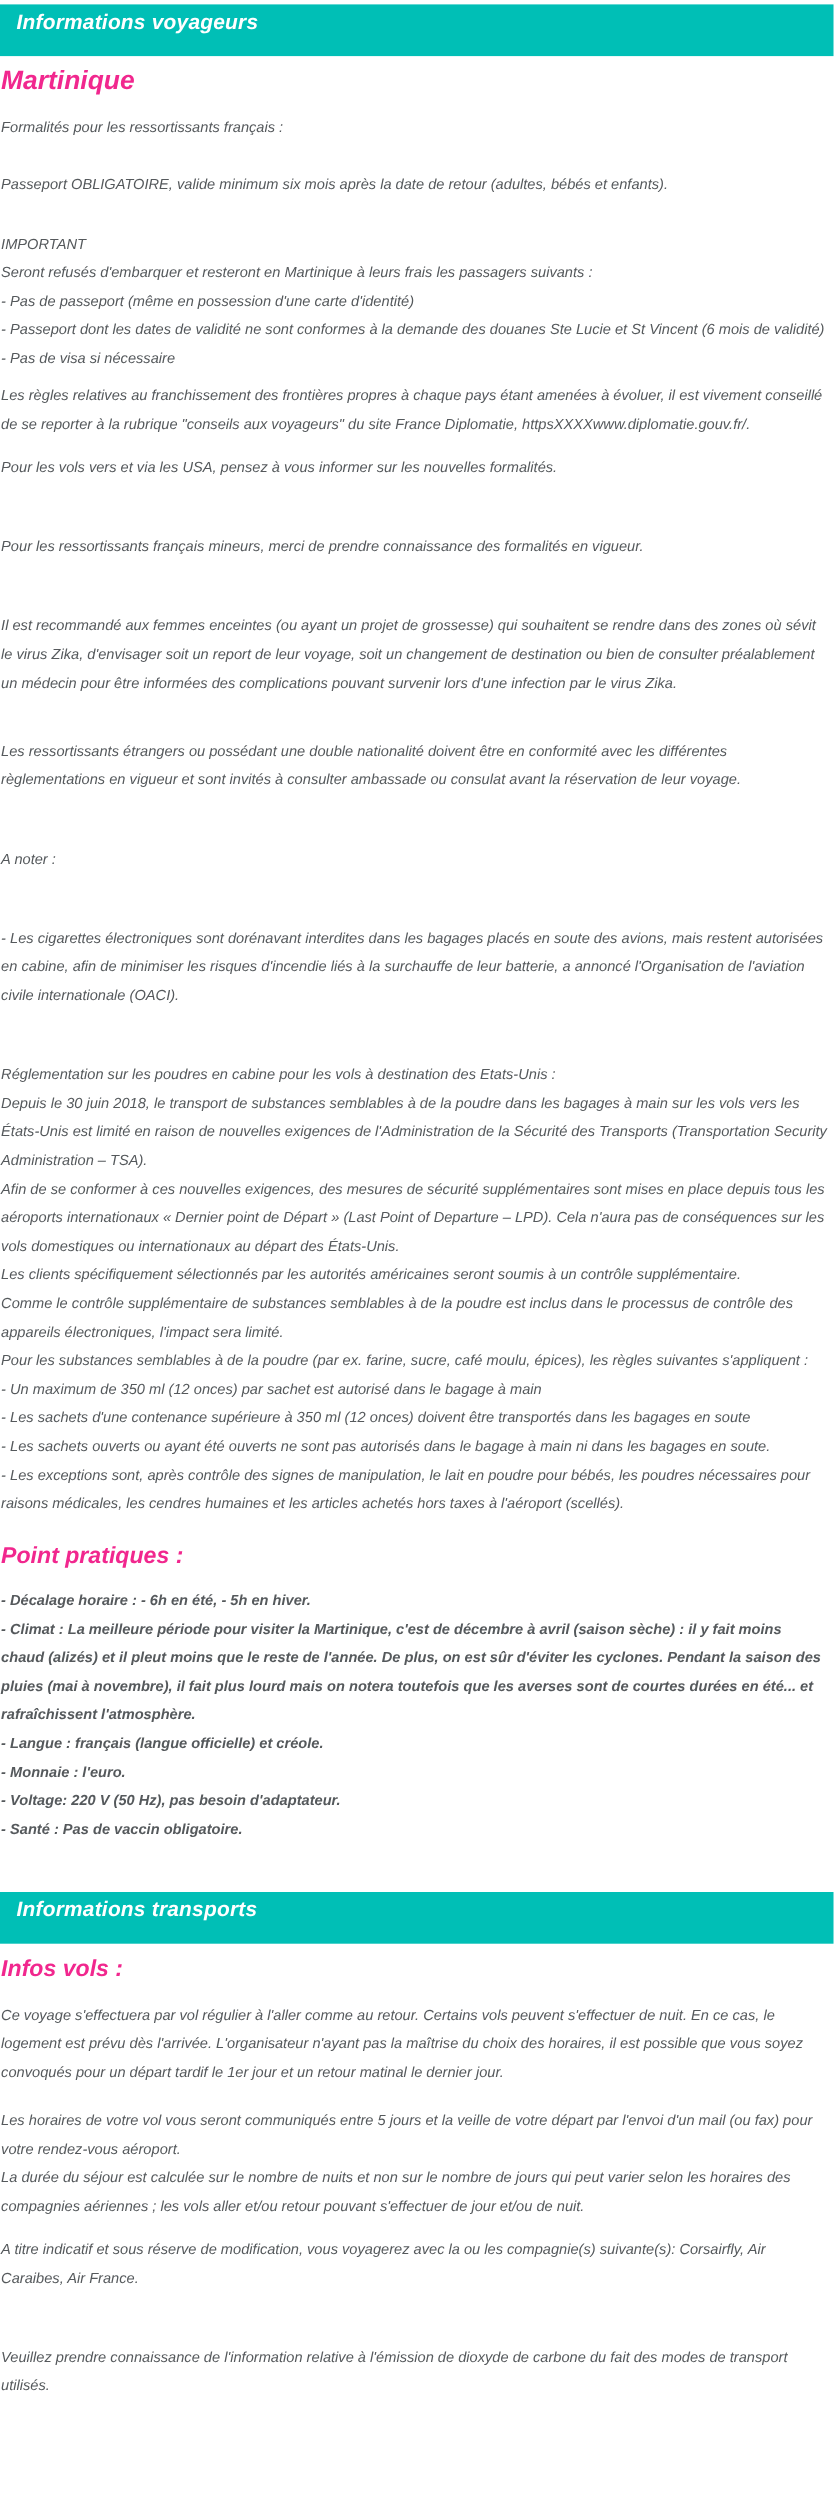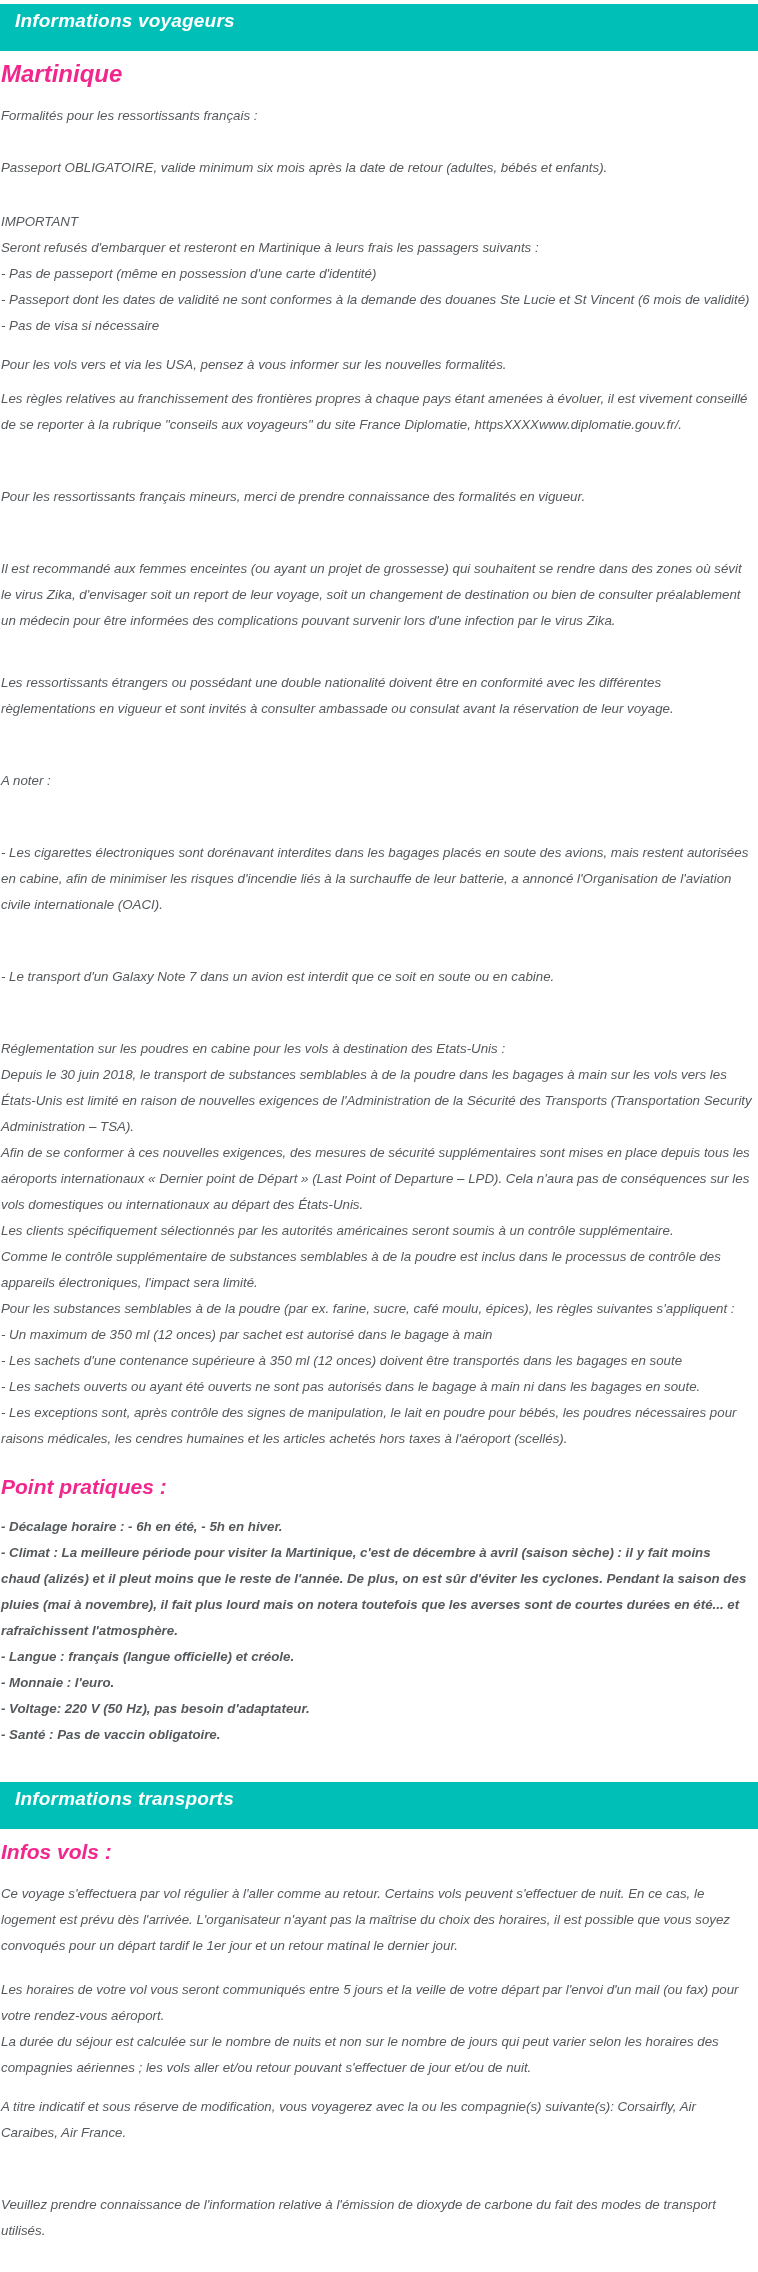--- a/index.html
+++ b/index.html
@@ -45,21 +45,21 @@
     white-space: pre-line;
     margin: 0 6px 0 1px;
   }
   .mt8  { margin-top: 8px; }
   .mt12 { margin-top: 12px; font-weight: bold; }
   .mt13 { margin-top: 13px; }
   .mt14 { margin-top: 14px; }
   .mt18 { margin-top: 18px; }
   .mt26 { margin-top: 26px; }
   .mt30 { margin-top: 28px; }
-  .mt34 { margin-top: 34px; }
+  .mt34 { margin-top: 44px; }
   .mt36 { margin-top: 36px; }
   .mt46 { margin-top: 46px; }
 </style>
 </head>
 <body>
 
 <div class="page">
 
   <div class="bar">
     <span>Informations voyageurs</span>
@@ -67,28 +67,27 @@
 
   <h1 class="dest-title">Martinique</h1>
 
   <p class="para mt14">Formalités pour les ressortissants français :</p>
   <p class="para mt26">Passeport OBLIGATOIRE, valide minimum six mois après la date de retour (adultes, bébés et enfants).</p>
   <p class="para mt30">IMPORTANT
 Seront refusés d'embarquer et resteront en Martinique à leurs frais les passagers suivants :
 - Pas de passeport (même en possession d'une carte d'identité)
 - Passeport dont les dates de validité ne sont conformes à la demande des douanes Ste Lucie et St Vincent (6 mois de validité)
 - Pas de visa si nécessaire</p>
+  <p class="para mt8">Les règles relatives au franchissement des frontières propres à chaque pays étant amenées à évoluer, il est vivement conseillé de se reporter à la rubrique "conseils aux voyageurs" du site France Diplomatie, httpsXXXXwww.diplomatie.gouv.fr/.</p>
   <p class="para mt13">Pour les vols vers et via les USA, pensez à vous informer sur les nouvelles formalités.</p>
-  <p class="para mt8">Les règles relatives au franchissement des frontières propres à chaque pays étant amenées à évoluer, il est vivement conseillé de se reporter à la rubrique "conseils aux voyageurs" du site France Diplomatie, httpsXXXXwww.diplomatie.gouv.fr/.</p>
   <p class="para mt46">Pour les ressortissants français mineurs, merci de prendre connaissance des formalités en vigueur.</p>
   <p class="para mt46">Il est recommandé aux femmes enceintes (ou ayant un projet de grossesse) qui souhaitent se rendre dans des zones où sévit le virus Zika, d'envisager soit un report de leur voyage, soit un changement de destination ou bien de consulter préalablement un médecin pour être informées des complications pouvant survenir lors d'une infection par le virus Zika.</p>
   <p class="para mt36">Les ressortissants étrangers ou possédant une double nationalité doivent être en conformité avec les différentes règlementations en vigueur et sont invités à consulter ambassade ou consulat avant la réservation de leur voyage.</p>
   <p class="para mt46">A noter :</p>
   <p class="para mt46">- Les cigarettes électroniques sont dorénavant interdites dans les bagages placés en soute des avions, mais restent autorisées en cabine, afin de minimiser les risques d'incendie liés à la surchauffe de leur batterie, a annoncé l'Organisation de l'aviation civile internationale (OACI).</p>
-  <p class="para mt46">- Le transport d'un Galaxy Note 7 dans un avion est interdit que ce soit en soute ou en cabine.</p>
   <p class="para mt46">Réglementation sur les poudres en cabine pour les vols à destination des Etats-Unis :
 Depuis le 30 juin 2018, le transport de substances semblables à de la poudre dans les bagages à main sur les vols vers les États-Unis est limité en raison de nouvelles exigences de l'Administration de la Sécurité des Transports (Transportation Security Administration – TSA).
 Afin de se conformer à ces nouvelles exigences, des mesures de sécurité supplémentaires sont mises en place depuis tous les aéroports internationaux « Dernier point de Départ » (Last Point of Departure – LPD). Cela n'aura pas de conséquences sur les vols domestiques ou internationaux au départ des États-Unis.
 Les clients spécifiquement sélectionnés par les autorités américaines seront soumis à un contrôle supplémentaire.
 Comme le contrôle supplémentaire de substances semblables à de la poudre est inclus dans le processus de contrôle des appareils électroniques, l'impact sera limité.
 Pour les substances semblables à de la poudre (par ex. farine, sucre, café moulu, épices), les règles suivantes s'appliquent :
 - Un maximum de 350 ml (12 onces) par sachet est autorisé dans le bagage à main
 - Les sachets d'une contenance supérieure à 350 ml (12 onces) doivent être transportés dans les bagages en soute
 - Les sachets ouverts ou ayant été ouverts ne sont pas autorisés dans le bagage à main ni dans les bagages en soute.
 - Les exceptions sont, après contrôle des signes de manipulation, le lait en poudre pour bébés, les poudres nécessaires pour raisons médicales, les cendres humaines et les articles achetés hors taxes à l'aéroport (scellés).</p>

